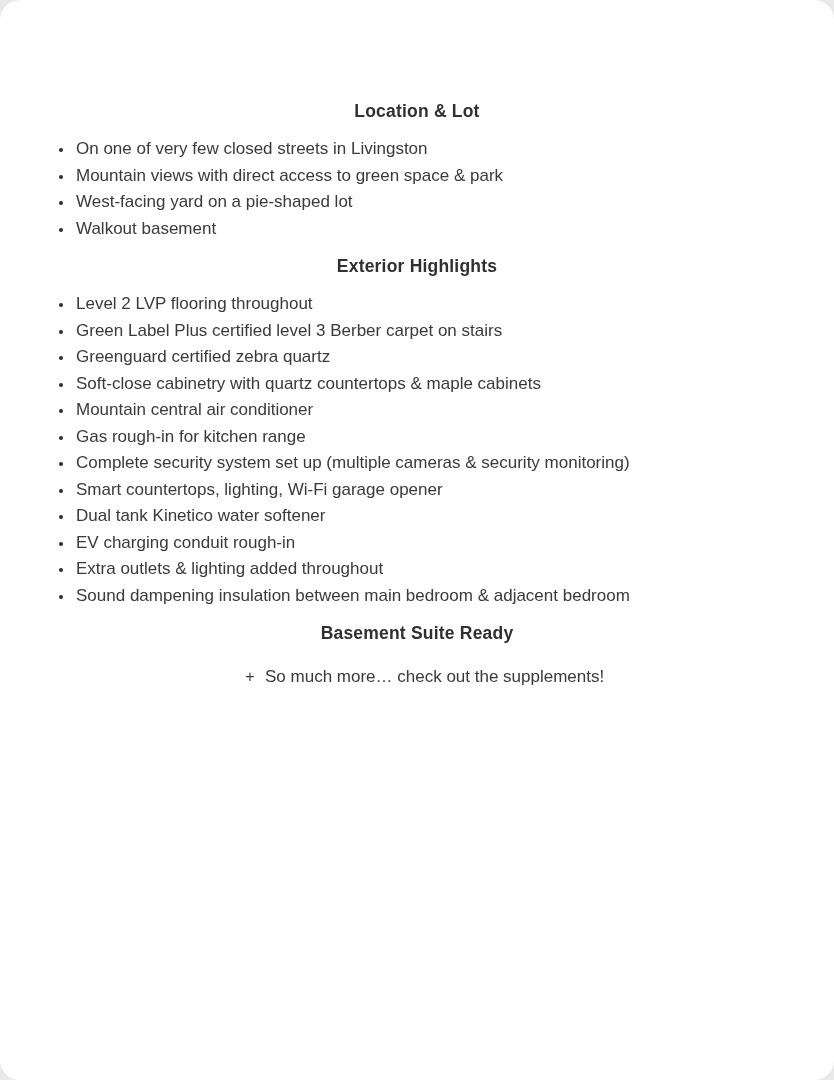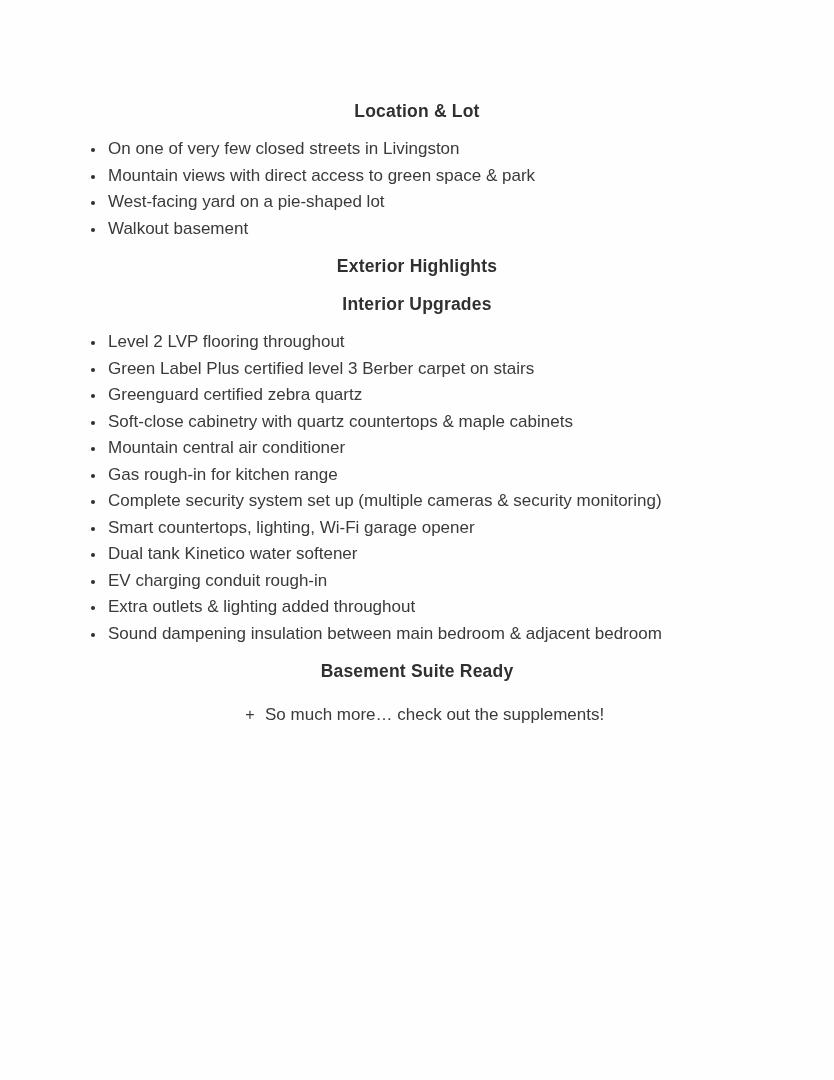--- a/index.html
+++ b/index.html
@@ -9,38 +9,39 @@
   }
   .page {
     position: relative;
     width: 834px;
     height: 1080px;
     margin: 0 auto;
     background: #fefefe;
     overflow: hidden;
     font-family: "Liberation Sans", "DejaVu Sans", sans-serif;
     color: #3a3a3a;
+    border-radius: 20px;
   }
   .doc {
     padding-top: 87px;
     font-size: 17px;
     line-height: 26.5px;
   }
   .section-heading {
     font-size: 17.5px;
     line-height: 27px;
     font-weight: 700;
     color: #303030;
     text-align: center;
     margin: 11px 0;
     letter-spacing: 0.2px;
   }
   ul.bullet-list {
     margin: 0;
-    padding: 0 40px 0 106px;
+    padding: 0 40px 0 74px;
     list-style: disc outside;
   }
   ul.bullet-list li {
     line-height: 26.5px;
     padding-left: 2px;
   }
   ul.bullet-list li::marker {
     font-size: 14px;
     color: #2f2f2f;
   }
@@ -72,21 +73,20 @@
             <li>West-facing yard on a pie-shaped lot</li>
             <li>Walkout basement</li>
           </ul>
   </section>
 
   <section>
     <h2 class="section-heading">Exterior Highlights</h2>
   </section>
 
   <section>
-    <h2 class="section-heading">Interior Upgrades</h2>
     <ul class="bullet-list">
             <li>Level 2 LVP flooring throughout</li>
             <li>Green Label Plus certified level 3 Berber carpet on stairs</li>
             <li>Greenguard certified zebra quartz</li>
             <li>Soft-close cabinetry with quartz countertops &amp; maple cabinets</li>
             <li>Mountain central air conditioner</li>
             <li>Gas rough-in for kitchen range</li>
             <li>Complete security system set up (multiple cameras &amp; security monitoring)</li>
             <li>Smart countertops, lighting, Wi-Fi garage opener</li>
             <li>Dual tank Kinetico water softener</li>

